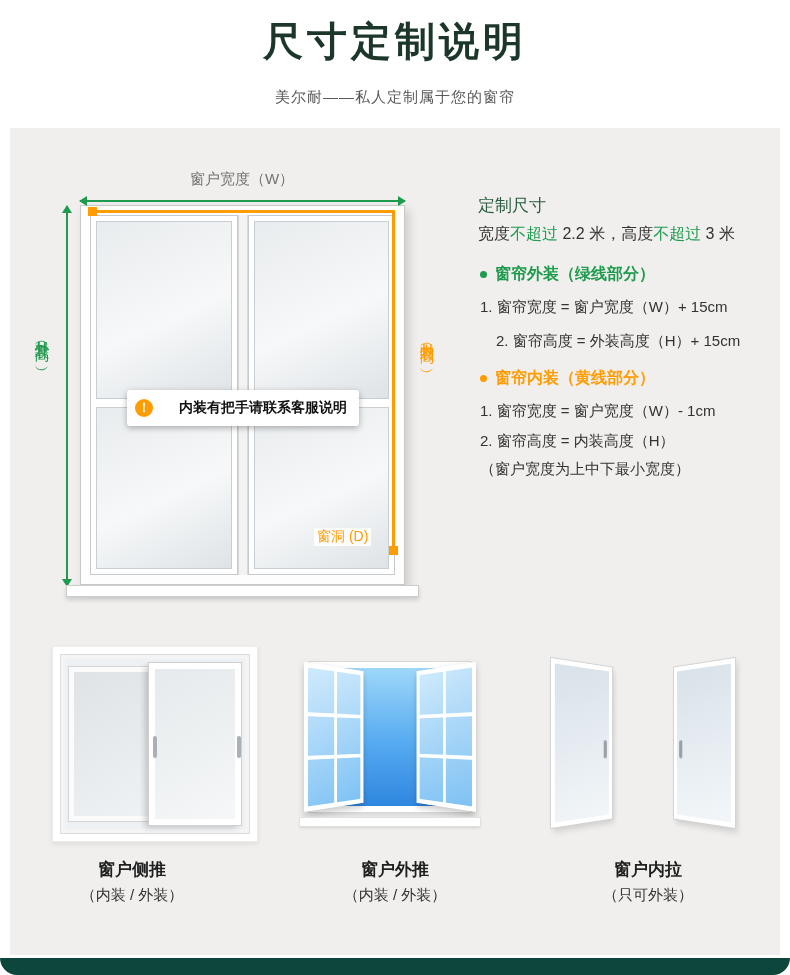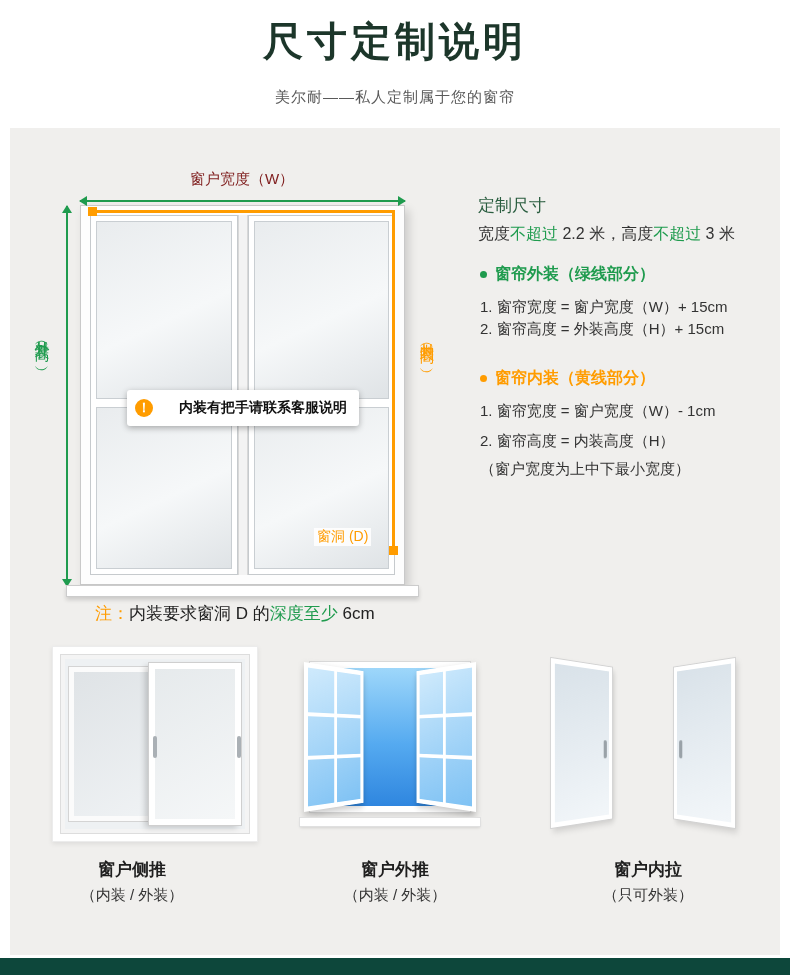--- a/index.html
+++ b/index.html
@@ -1,32 +1,32 @@
 <!DOCTYPE html>
 <html><head>
 <meta charset="utf-8">
 <style>
   * { margin:0; padding:0; box-sizing:border-box; }
   html,body { background:#fff; }
   body { font-family:"Liberation Sans","DejaVu Sans",sans-serif; }
-  .page { position:relative; width:790px; height:975px; background:#fff; overflow:hidden; }
+  .page { position:relative; width:790px; height:975px; background:#fff; overflow:hidden;border-radius:17px; }
 
   
   .title { position:absolute; top:14px; left:0; width:100%; text-align:center;
            font-size:40px; font-weight:bold; color:#1c362a; letter-spacing:4px; }
   .subtitle { position:absolute; top:88px; left:0; width:100%; text-align:center;
               font-size:15px; color:#5a5a5a; letter-spacing:1px; }
 
   
   .panel { position:absolute; left:10px; top:128px; width:770px; height:827px; background:#f0efed; }
   .footer { position:absolute; left:0; top:958px; width:100%; height:17px; background:#0d473b; }
 
   
   .win-width-label { position:absolute; left:132px; top:170px; width:220px; text-align:center;
-                     font-size:15px; color:#7f1d1d; z-index:3; }
+                     font-size:15px; color:#737373; z-index:3; }
   .arrow-h { position:absolute; left:80px; top:200px; width:325px; height:2px; background:#1f9b4e; z-index:2; }
   .arrow-h::before { content:""; position:absolute; left:-1px; top:-4px;
                      border-top:5px solid transparent; border-bottom:5px solid transparent;
                      border-right:8px solid #1f9b4e; }
   .arrow-h::after { content:""; position:absolute; right:-1px; top:-4px;
                     border-top:5px solid transparent; border-bottom:5px solid transparent;
                     border-left:8px solid #1f9b4e; }
   .arrow-v { position:absolute; left:66px; top:206px; width:2px; height:380px; background:#1f9b4e; z-index:2; }
   .arrow-v::before { content:""; position:absolute; top:-1px; left:-4px;
                      border-left:5px solid transparent; border-right:5px solid transparent;
@@ -172,35 +172,32 @@
   <div class="o-line-right"></div>
   <div class="o-cap end"></div>
   <div class="inner-h-label">内装高（H）</div>
   <div class="hole-label">窗洞 (D)</div>
 
   <div class="callout">
     <span class="exc-icon">！</span>
     <span class="callout-text">内装有把手请联系客服说明</span>
   </div>
 
-  <div class="note">
-    <span class="o">注：</span><span>内装要求窗洞 D 的</span><span class="g">深度至少</span><span> 6cm</span>
-  </div>
 
   <div class="spec-heading">定制尺寸</div>
   <div class="limit">
     <span>宽度</span><span class="g">不超过</span><span> 2.2 米，</span><span>高度</span><span class="g">不超过</span><span> 3 米</span>
   </div>
 
   <div class="bullet-row" style="left:480px; top:264px;">
     <span class="dot green"></span>
     <span class="bullet-title green">窗帘外装（绿线部分）</span>
   </div>
   <div class="spec-line" style="top:298px;">1. 窗帘宽度 = 窗户宽度（W）+ 15cm</div>
-  <div class="spec-line" style="top:320px;">2. 窗帘高度 = 外装高度（H）+ 15cm</div>
+  <div class="spec-line" style="top:332px;margin-left:16px;">2. 窗帘高度 = 外装高度（H）+ 15cm</div>
 
   <div class="bullet-row" style="left:480px; top:368px;">
     <span class="dot orange"></span>
     <span class="bullet-title orange">窗帘内装（黄线部分）</span>
   </div>
   <div class="spec-line" style="top:402px;">1. 窗帘宽度 = 窗户宽度（W）- 1cm</div>
   <div class="spec-line" style="top:432px;">2. 窗帘高度 = 内装高度（H）</div>
   <div class="spec-line" style="top:460px;text-align:center;">（窗户宽度为上中下最小宽度）</div>
 
   <div class="wt-card" id="wt1">

